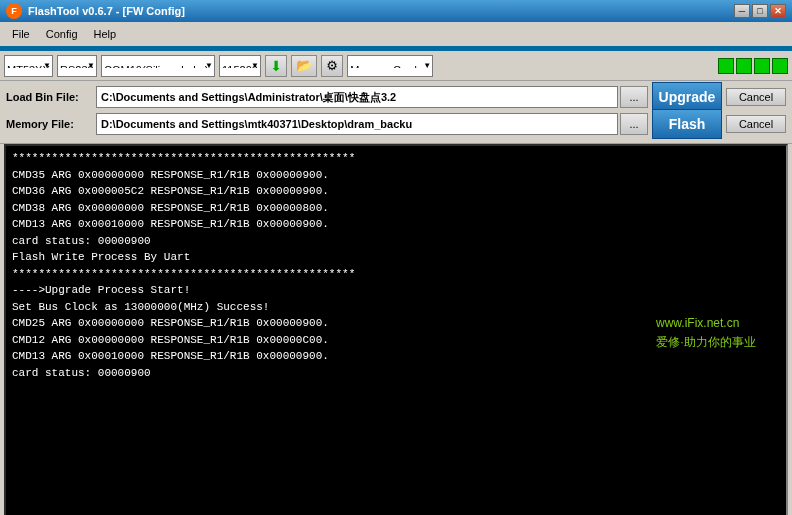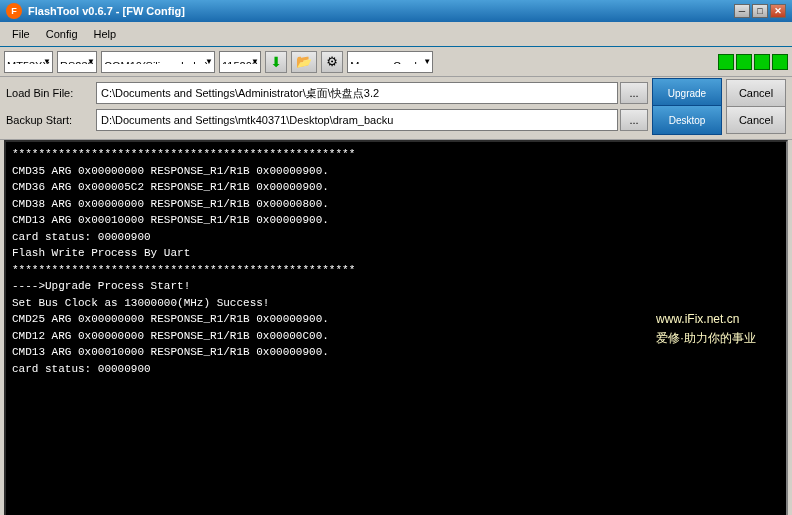--- a/index.html
+++ b/index.html
@@ -59,21 +59,21 @@
     }
     .title-btn.close { background: linear-gradient(to bottom, #e08060, #c04020); color: white; }
 
     
     .menu-bar {
       background: #d4d0c8;
       height: 20px;
       display: flex;
       align-items: center;
       padding: 12px 4px;
-      border-bottom: 1px solid #0369a1;
+      border-bottom: 5px solid #0369a1;
     }
     .menu-item {
       padding: 2px 8px;
       font-size: 11px;
       cursor: pointer;
       color: #000;
     }
 
     
     .toolbar {
@@ -123,58 +123,59 @@
       border-bottom: 1px solid #a0a0a0;
     }
     .form-row {
       display: flex;
       align-items: center;
       margin-bottom: 3px;
       height: 24px;
     }
     .form-label {
       font-size: 11px;
-      font-weight: normal;
+      font-weight: bold;
       width: 90px;
       color: #000;
     }
     .form-input {
       flex: 1;
       height: 22px;
       background: white;
       border: 1px solid #7a7a7a;
       font-size: 11px;
       padding: 0 4px;
       color: #000;
+      font-weight: bold;
     }
     .form-browse-btn {
       height: 22px;
       width: 28px;
       background: linear-gradient(to bottom, #e8e8e8, #c8c8c8);
       border: 1px solid #888;
       cursor: pointer;
       font-size: 11px;
       margin-left: 2px;
       display: flex;
       align-items: center;
       justify-content: center;
     }
     .form-action-btn {
       height: 30px;
       min-width: 70px;
       background: linear-gradient(to bottom, #4a9fd8, #1a6aad);
       border: 1px solid #0a4a8a;
       cursor: pointer;
-      font-size: 10px;
-      font-weight: normal;
+      font-size: 14px;
+      font-weight: bold;
       color: white;
       margin-left: 4px;
     }
     .form-cancel-btn {
-      height: 28px;
+      height: 18px;
       min-width: 60px;
       background: linear-gradient(to bottom, #e8e8e8, #c8c8c8);
       border: 1px solid #888;
       cursor: pointer;
       font-size: 11px;
       margin-left: 4px;
     }
 
     
     .console-area {
@@ -305,24 +306,24 @@
 
 <div class="form-area">
   <div class="form-row">
     <span class="form-label">Load Bin File:</span>
     <input class="form-input" type="text" value="C:\Documents and Settings\Administrator\桌面\快盘点3.2" style="">
     <button class="form-browse-btn">...</button>
     <button class="form-action-btn">Upgrade</button>
     <button class="form-cancel-btn">Cancel</button>
   </div>
   <div class="form-row">
-    <span class="form-label">Backup Start:</span>
+    <span class="form-label">Memory File:</span>
     <input class="form-input" type="text" value="D:\Documents and Settings\mtk40371\Desktop\dram_backu" style="">
     <button class="form-browse-btn">...</button>
-    <button class="form-action-btn">Desktop</button>
+    <button class="form-action-btn">Flash</button>
     <button class="form-cancel-btn">Cancel</button>
   </div>
 </div>
 
 <div class="main-wrapper">
   <div class="console-wrapper">
     <div class="console-area" id="console-output" style="position: relative;">
 
     <div class="console-line">****************************************************</div>
         <div class="console-line"></div>
@@ -340,20 +341,20 @@
         <div class="console-line"></div>
         <div class="console-line">----&gt;Upgrade Process Start!</div>
         <div class="console-line">Set Bus Clock as 13000000(MHz) Success!</div>
         <div class="console-line"></div>
         <div class="console-line">CMD25 ARG 0x00000000 RESPONSE_R1/R1B 0x00000900.</div>
         <div class="console-line"></div>
         <div class="console-line">CMD12 ARG 0x00000000 RESPONSE_R1/R1B 0x00000C00.</div>
         <div class="console-line"></div>
         <div class="console-line">CMD13 ARG 0x00010000 RESPONSE_R1/R1B 0x00000900.</div>
         <div class="console-line">card status: 00000900</div>
-        <div style="position: absolute; right: 30px; top: 168px; color: #fef9c3; font-size: 12px; font-family: Arial; line-height: 1.6; pointer-events: none;">
+        <div style="position: absolute; right: 30px; top: 168px; color: #84cc16; font-size: 12px; font-family: Arial; line-height: 1.6; pointer-events: none;">
           <div>www.iFix.net.cn</div>
           <div>爱修·助力你的事业</div>
         </div>
       </div>
   </div>
 
 </div>
 
 </body></html>

